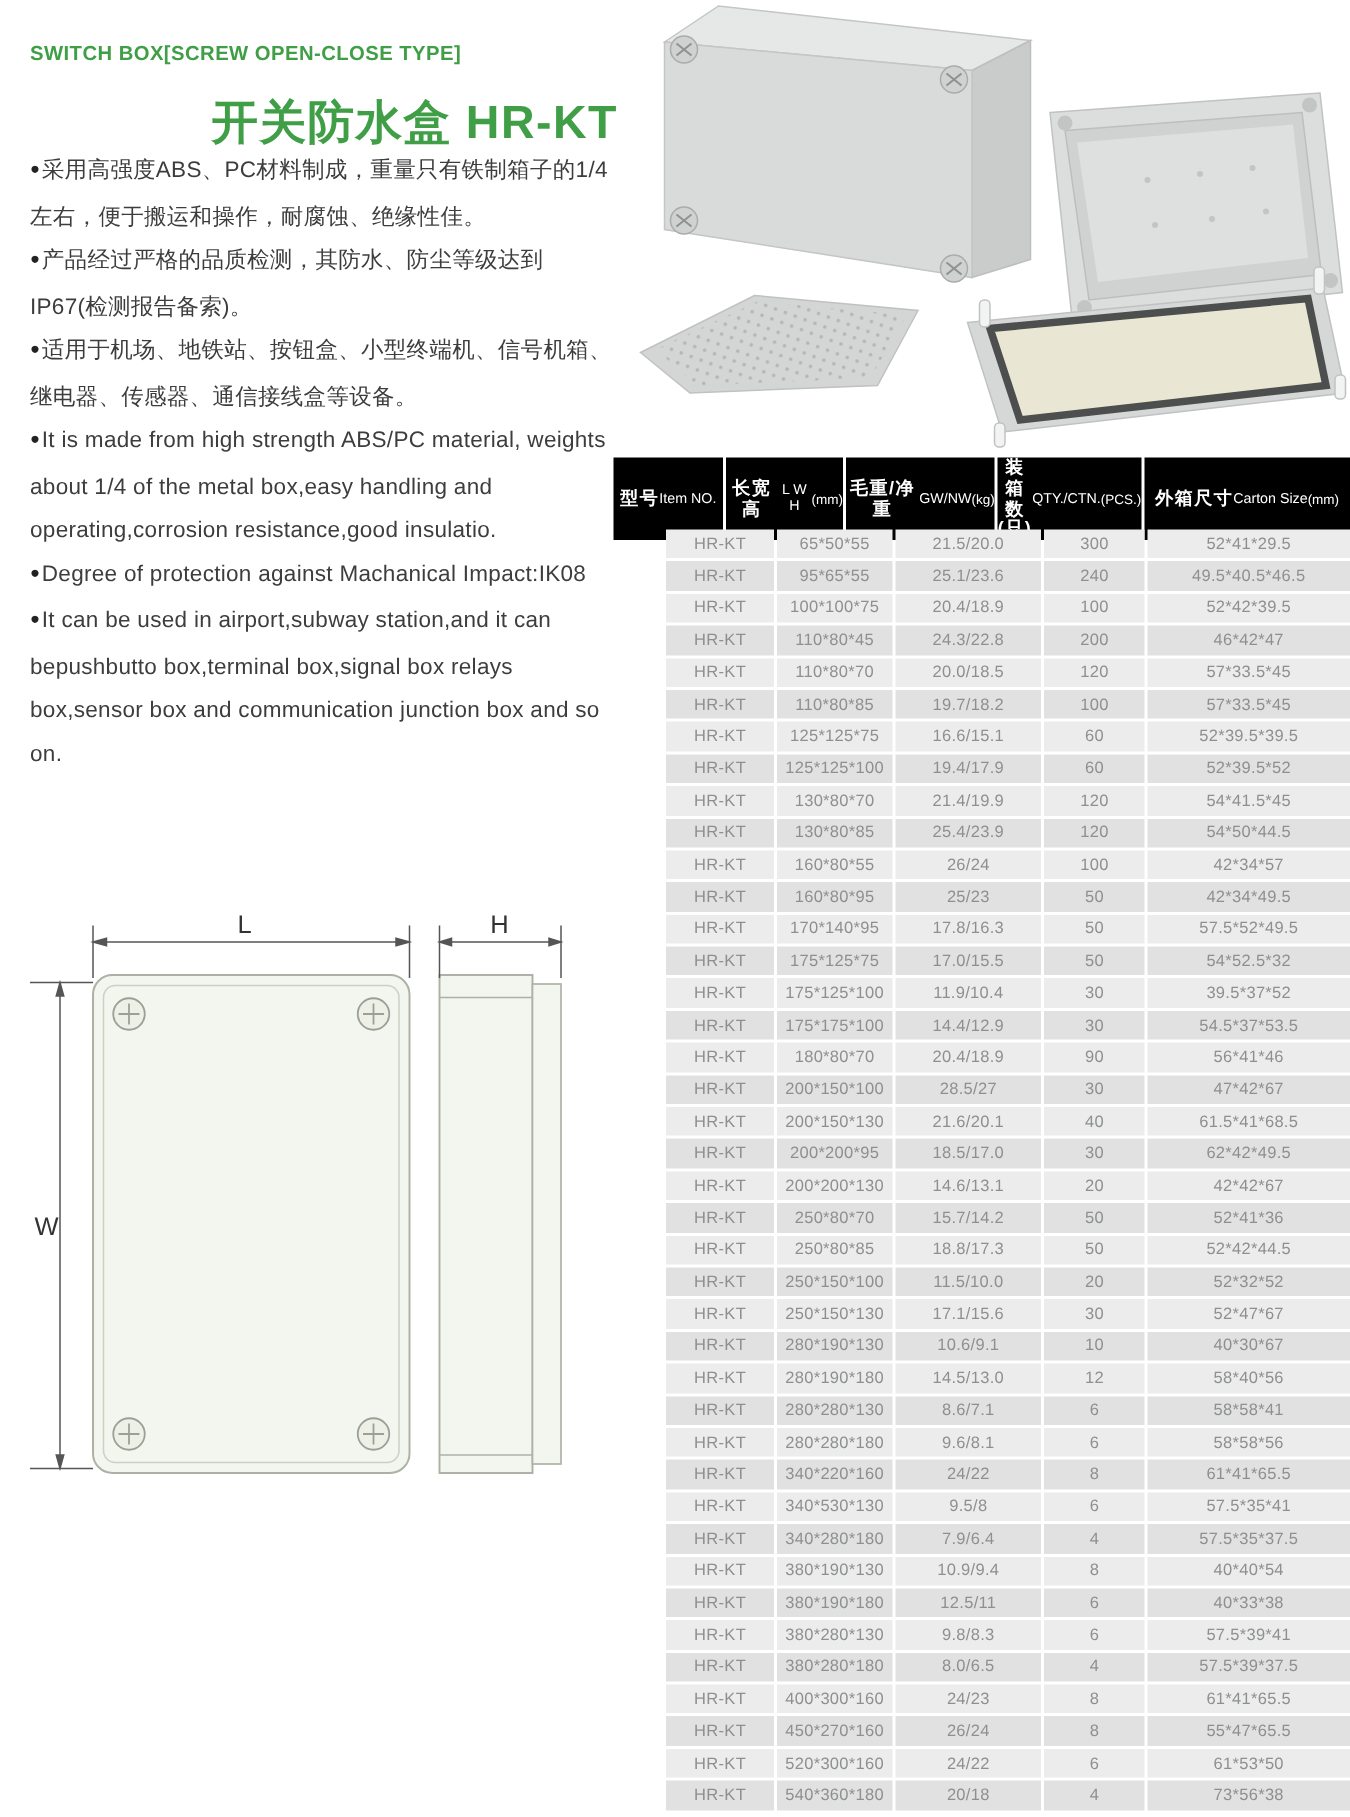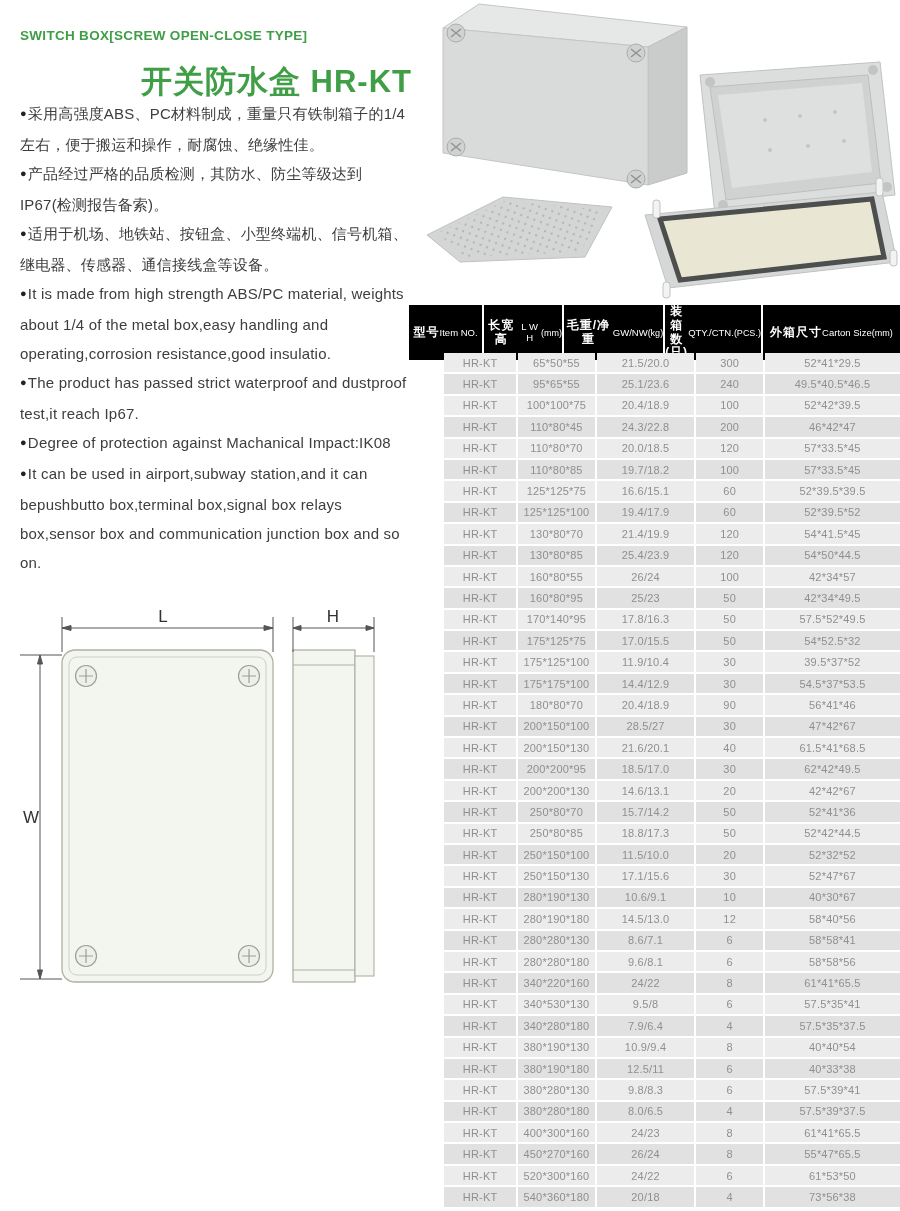--- a/index.html
+++ b/index.html
@@ -57,21 +57,20 @@
   <div class="head">
     <div class="title-en">SWITCH BOX[SCREW OPEN-CLOSE TYPE]</div>
     <div class="title-zh">开关防水盒 HR-KT</div>
   </div>
 
   <div class="bullets">
       <div class="bullet"><span class="dot">●</span><span>采用高强度ABS、PC材料制成，重量只有铁制箱子的1/4左右，便于搬运和操作，耐腐蚀、绝缘性佳。</span></div>
       <div class="bullet"><span class="dot">●</span><span>产品经过严格的品质检测，其防水、防尘等级达到IP67(检测报告备索)。</span></div>
       <div class="bullet"><span class="dot">●</span><span>适用于机场、地铁站、按钮盒、小型终端机、信号机箱、继电器、传感器、通信接线盒等设备。</span></div>
       <div class="bullet"><span class="dot">●</span><span>It is made from high strength ABS/PC material, weights about 1/4 of the metal box,easy handling and operating,corrosion resistance,good insulatio.</span></div>
-      <div class="bullet"><span class="dot">●</span><span>The product has passed strict waterproof and dustproof test,it reach Ip67.</span></div>
       <div class="bullet"><span class="dot">●</span><span>Degree of protection against Machanical Impact:IK08</span></div>
       <div class="bullet"><span class="dot">●</span><span>It can be used in airport,subway station,and it can bepushbutto box,terminal box,signal box relays box,sensor box and communication junction box and so on.</span></div>
     </div>
 
   <div class="photo">
     <svg width="490" height="302" viewBox="0 0 490 302" xmlns="http://www.w3.org/2000/svg">
       <defs>
         <pattern id="holes" width="7" height="7" patternUnits="userSpaceOnUse" patternTransform="rotate(20)">
           <circle cx="3" cy="3" r="1.2" fill="#b4b7b5"></circle>
         </pattern>

